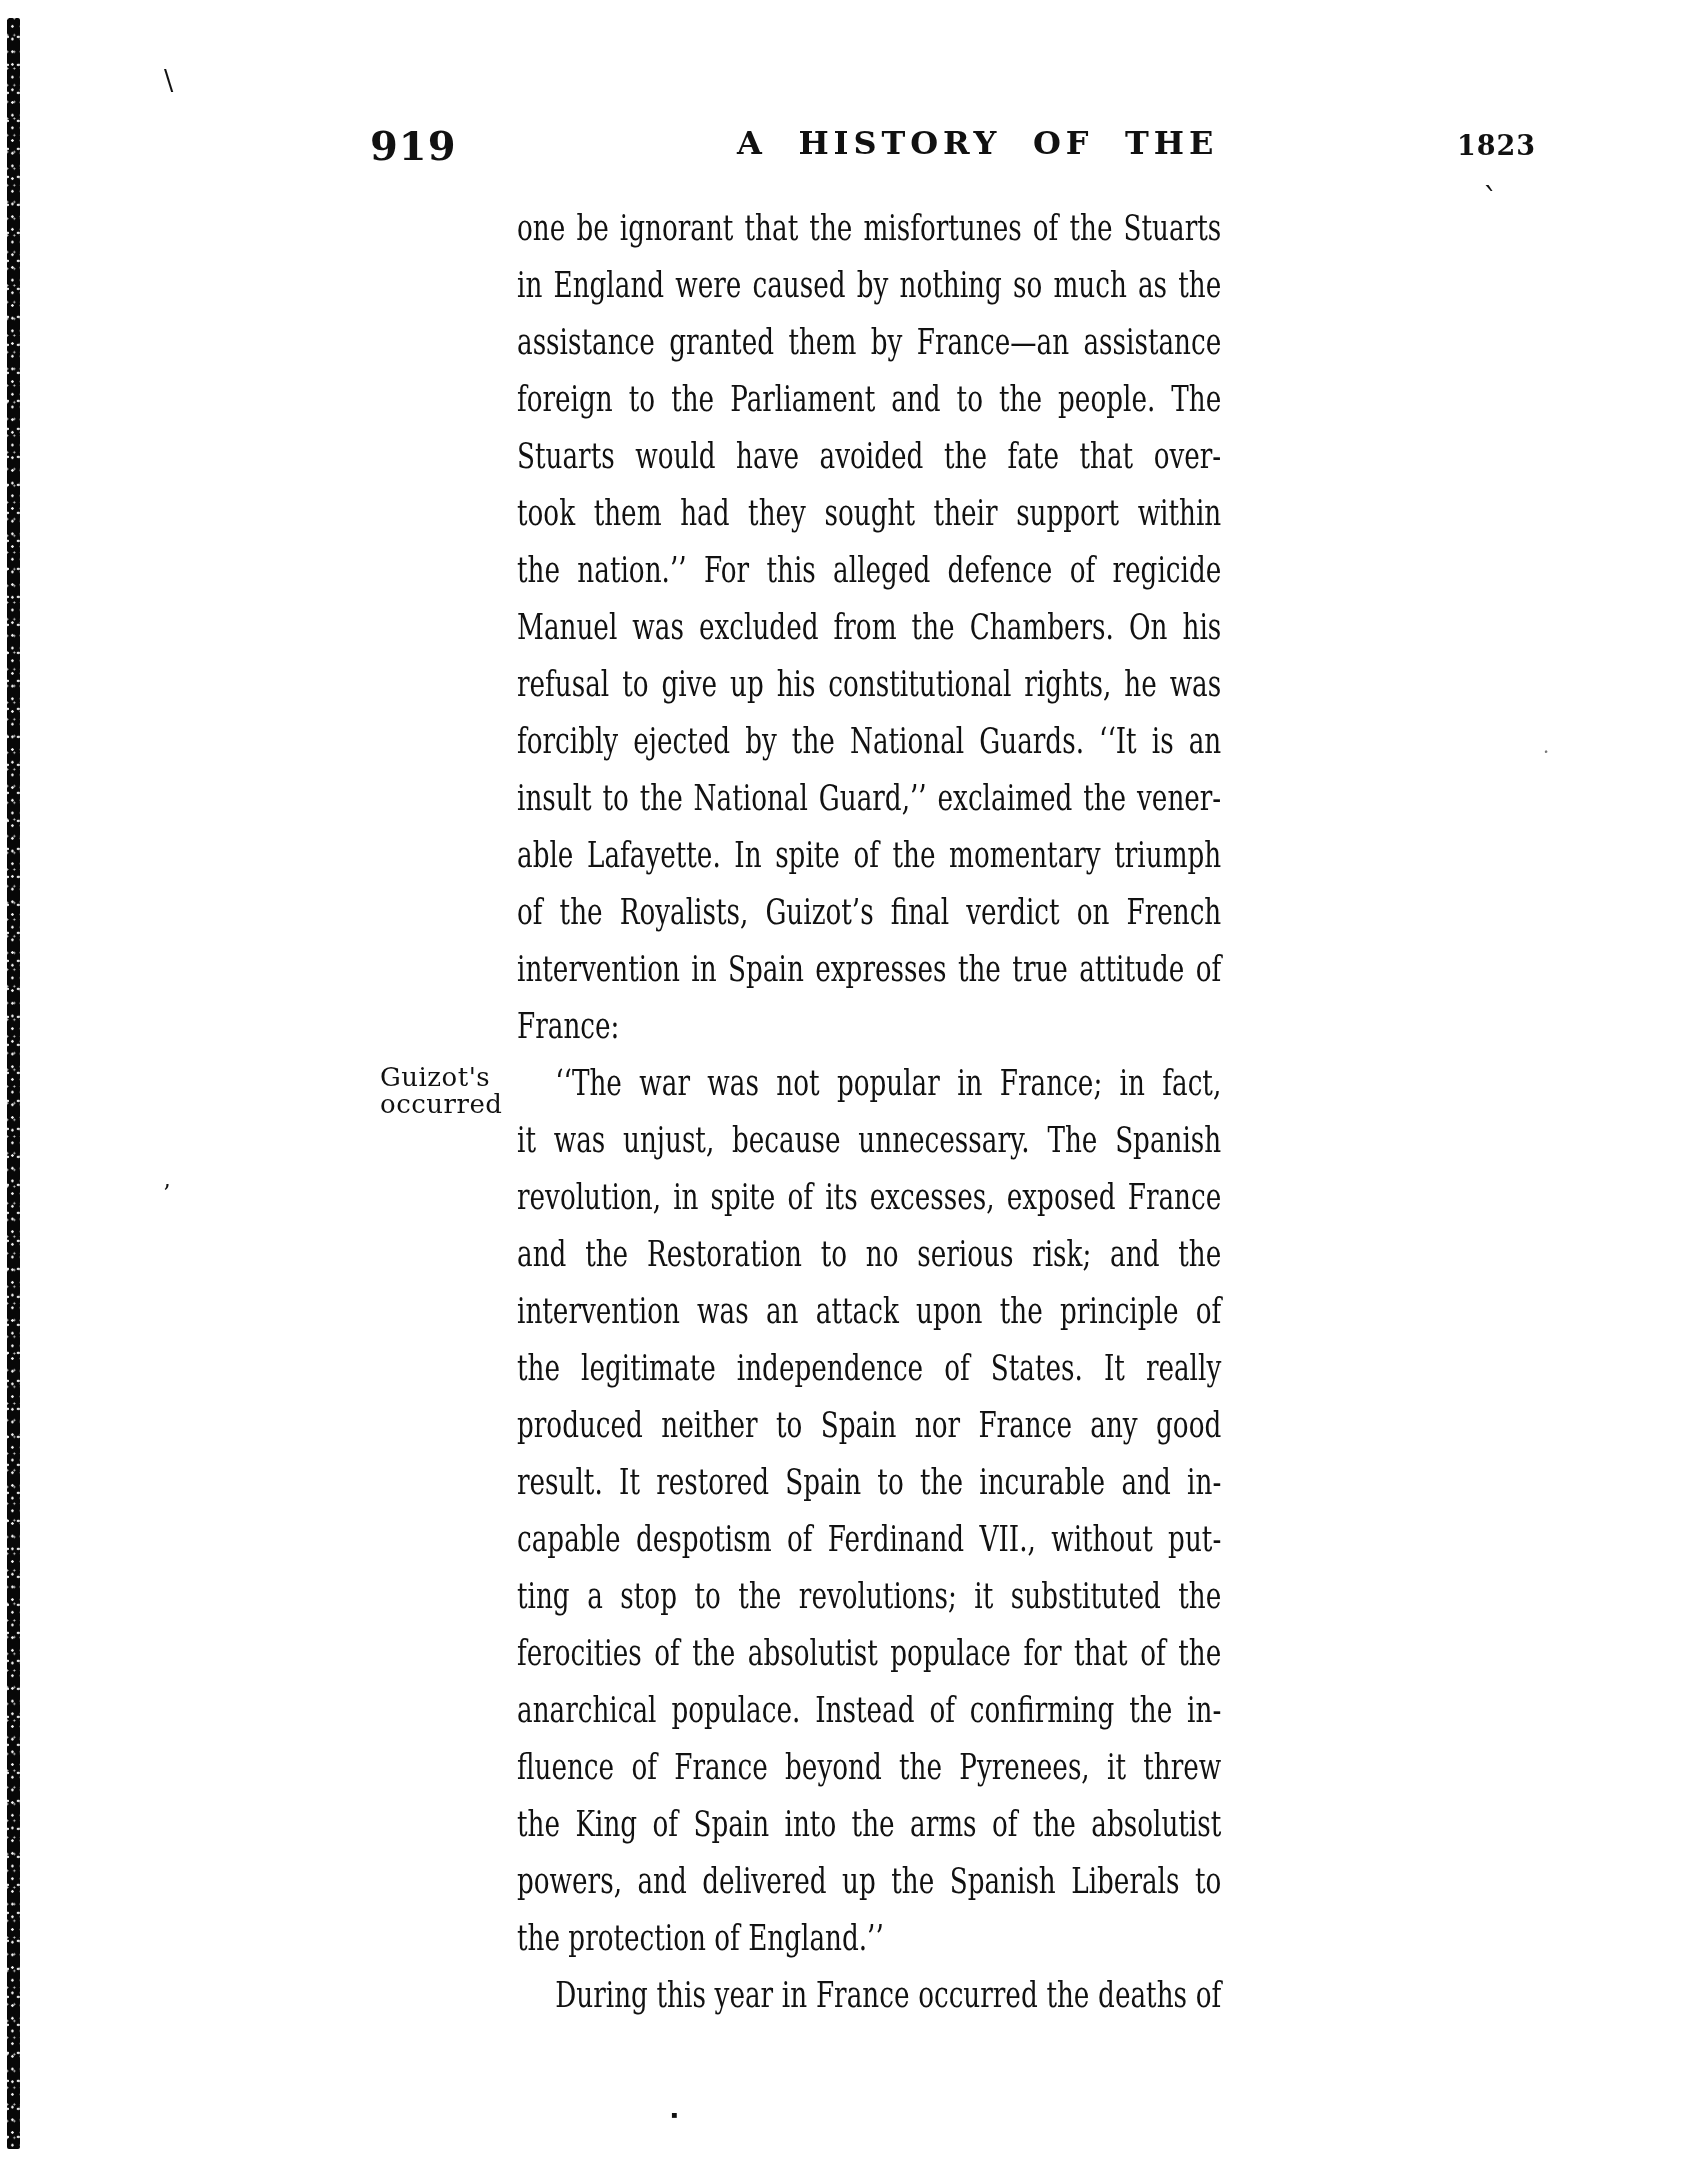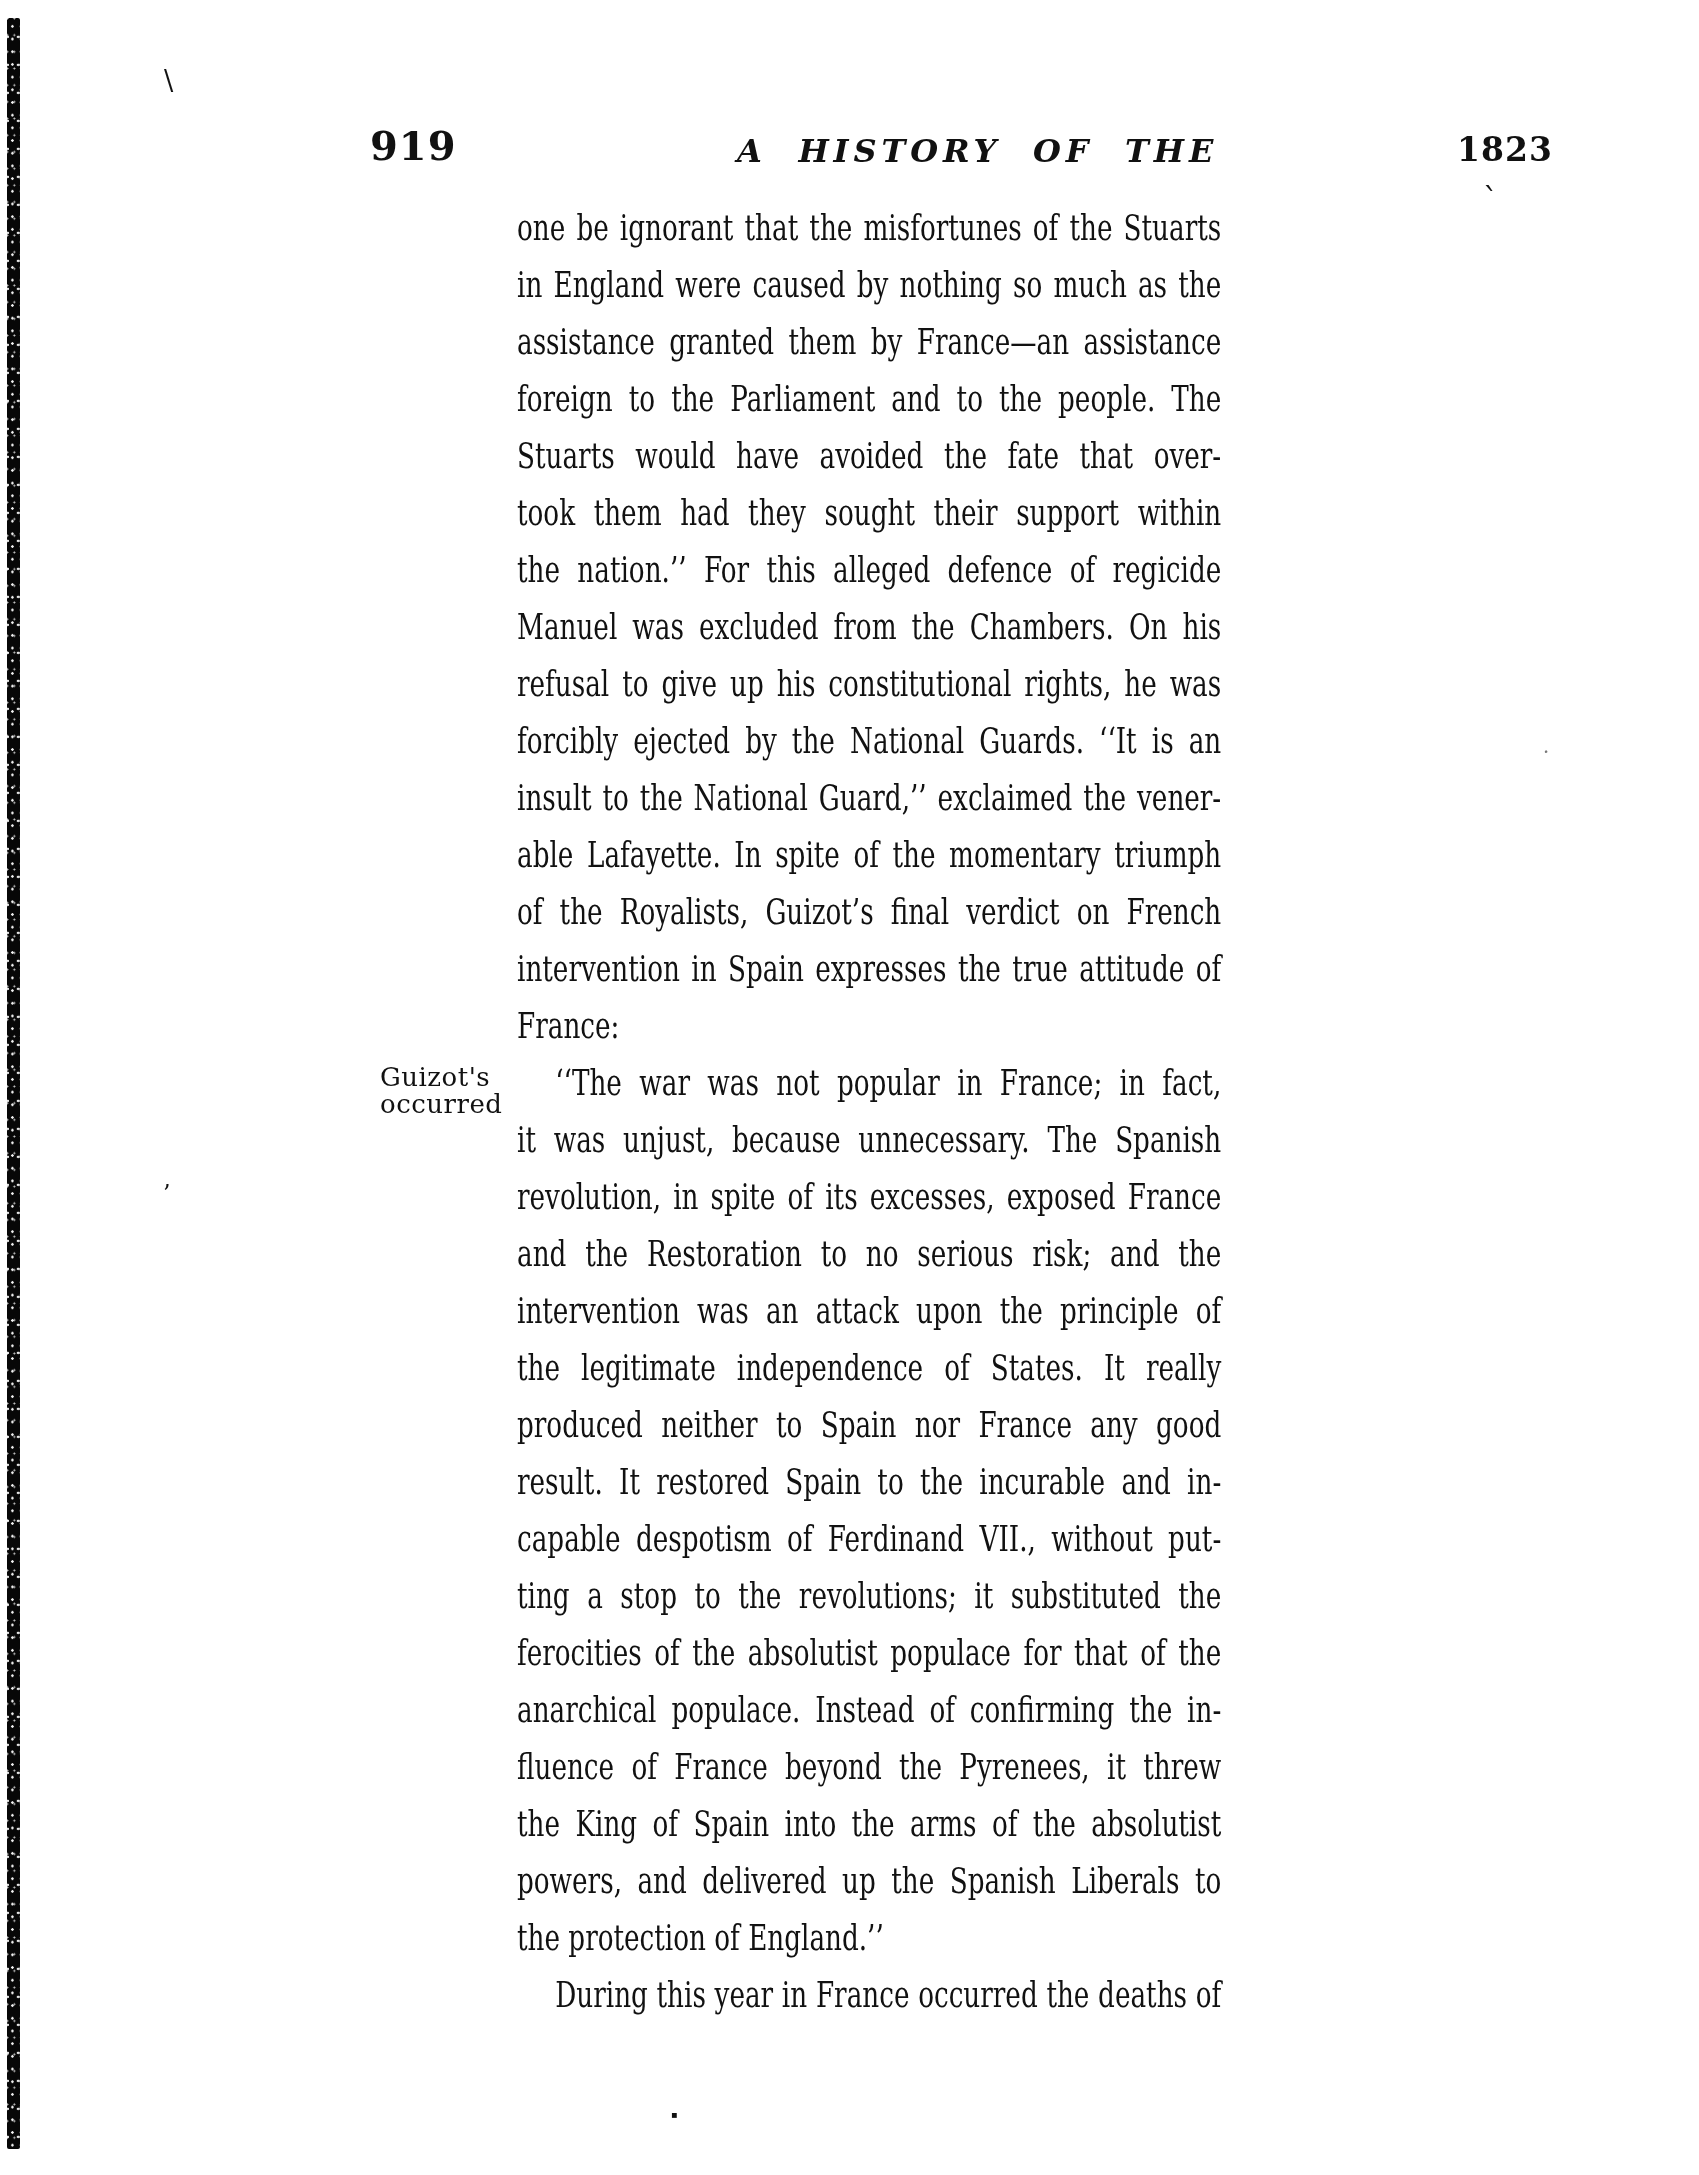--- a/index.html
+++ b/index.html
@@ -21,27 +21,27 @@
       radial-gradient(circle, rgba(255,255,255,.90) 1.1px, transparent 1.6px);
     background-size:8.8px 12.7px,6.9px 16.7px,10.8px 28px;
     background-position:1px 2px,3.9px 8.8px,5.9px 4.9px;
     border-radius:2px;
   }
   .page-number{
     position:absolute;left:370px;top:122px;
     font-size:40px;font-weight:bold;letter-spacing:1px;
   }
   .running-title{
-    position:absolute;left:737px;top:132px;
-    font-size:32px;font-style:italic;font-weight:bold;
+    position:absolute;left:737px;top:124px;
+    font-size:32px;font-weight:bold;
     letter-spacing:4.9px;word-spacing:15.7px;white-space:nowrap;
   }
   .year{
     position:absolute;left:1457px;top:130px;
-    font-size:33px;font-weight:bold;letter-spacing:1px;
+    font-size:27px;font-weight:bold;letter-spacing:1px;
   }
   
   .body-block{
     position:absolute;left:517px;top:200px;width:939px;
     transform:scaleX(0.75);transform-origin:0 0;
     font-size:35px;line-height:57px;
     text-align:justify;
   }
   .body-block .line{
     text-align:justify;

